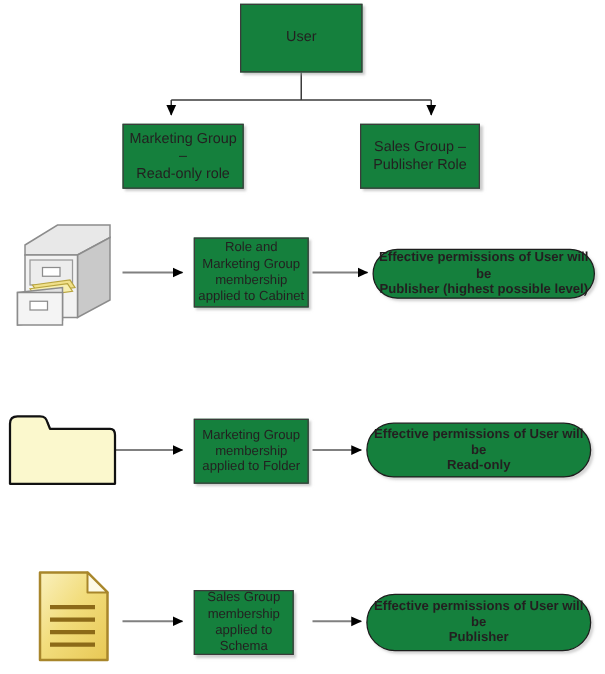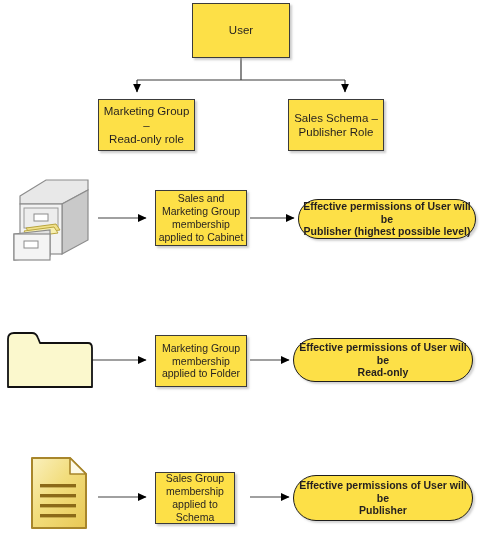--- a/index.html
+++ b/index.html
@@ -22,21 +22,21 @@
     width: 484px;
     height: 539px;
   }
   .node {
     position: absolute;
     box-sizing: border-box;
     display: flex;
     align-items: center;
     justify-content: center;
     text-align: center;
-    background: #fde047;
+    background: #15803d;
     color: #231f20;
     line-height: 1.22;
     white-space: pre-line;
   }
   .rect {
     border: 1px solid #3b3b3b;
     box-shadow: 2px 2px 2px rgba(160,160,160,0.55);
   }
   .pill {
     border: 1.4px solid #1d1d1d;
@@ -96,21 +96,21 @@
   <div class="node rect" style="left:192px; top:3px; width:98px; height:55px; font-size:11.5px;">
     <span>User</span>
   </div>
 
   <div class="node rect" style="left:98px; top:99px; width:97px; height:52px; font-size:11.5px;">
     <span>Marketing Group –
 Read-only role</span>
   </div>
 
   <div class="node rect" style="left:288px; top:99px; width:96px; height:52px; font-size:11.5px;">
-    <span>Sales Schema –
+    <span>Sales Group –
 Publisher Role</span>
   </div>
 
   <div class="icon-wrap" style="left:12px; top:174px; width:84px; height:88px;">
     <svg width="84" height="88" viewBox="0 0 84 88">
 
       <polygon points="8,22 34,6 76,6 76,16 50,30 8,30" fill="#e8e8e8" stroke="#8c8c8c" stroke-width="1.2"></polygon>
 
       <polygon points="50,30 76,16 76,66 50,80" fill="#c9c9c9" stroke="#8c8c8c" stroke-width="1.2"></polygon>
 
@@ -122,21 +122,21 @@
       <polygon points="14,54 44,50 48,56 18,60" fill="#f0e08a" stroke="#b9a53f" stroke-width="1"></polygon>
       <polygon points="12,57 42,53 46,59 16,63" fill="#f7efb0" stroke="#b9a53f" stroke-width="1"></polygon>
 
       <polygon points="2,60 38,56 38,82 2,86" fill="#e2e2e2" stroke="#8c8c8c" stroke-width="1.2"></polygon>
       <rect x="2" y="60" width="36" height="26" fill="#f4f4f4" stroke="#8c8c8c" stroke-width="1.2"></rect>
       <rect x="12" y="67" width="14" height="7" fill="#ffffff" stroke="#8c8c8c" stroke-width="1"></rect>
     </svg>
   </div>
 
   <div class="node rect" style="left:155px; top:190px; width:92px; height:56px; font-size:10.5px;">
-    <span>Sales and
+    <span>Role and
 Marketing Group
 membership
 applied to Cabinet</span>
   </div>
 
   <div class="node pill" style="left:298px; top:199px; width:178px; height:40px; font-size:10.5px;">
     <span>Effective permissions of User will be
 Publisher (highest possible level)</span>
   </div>
 

